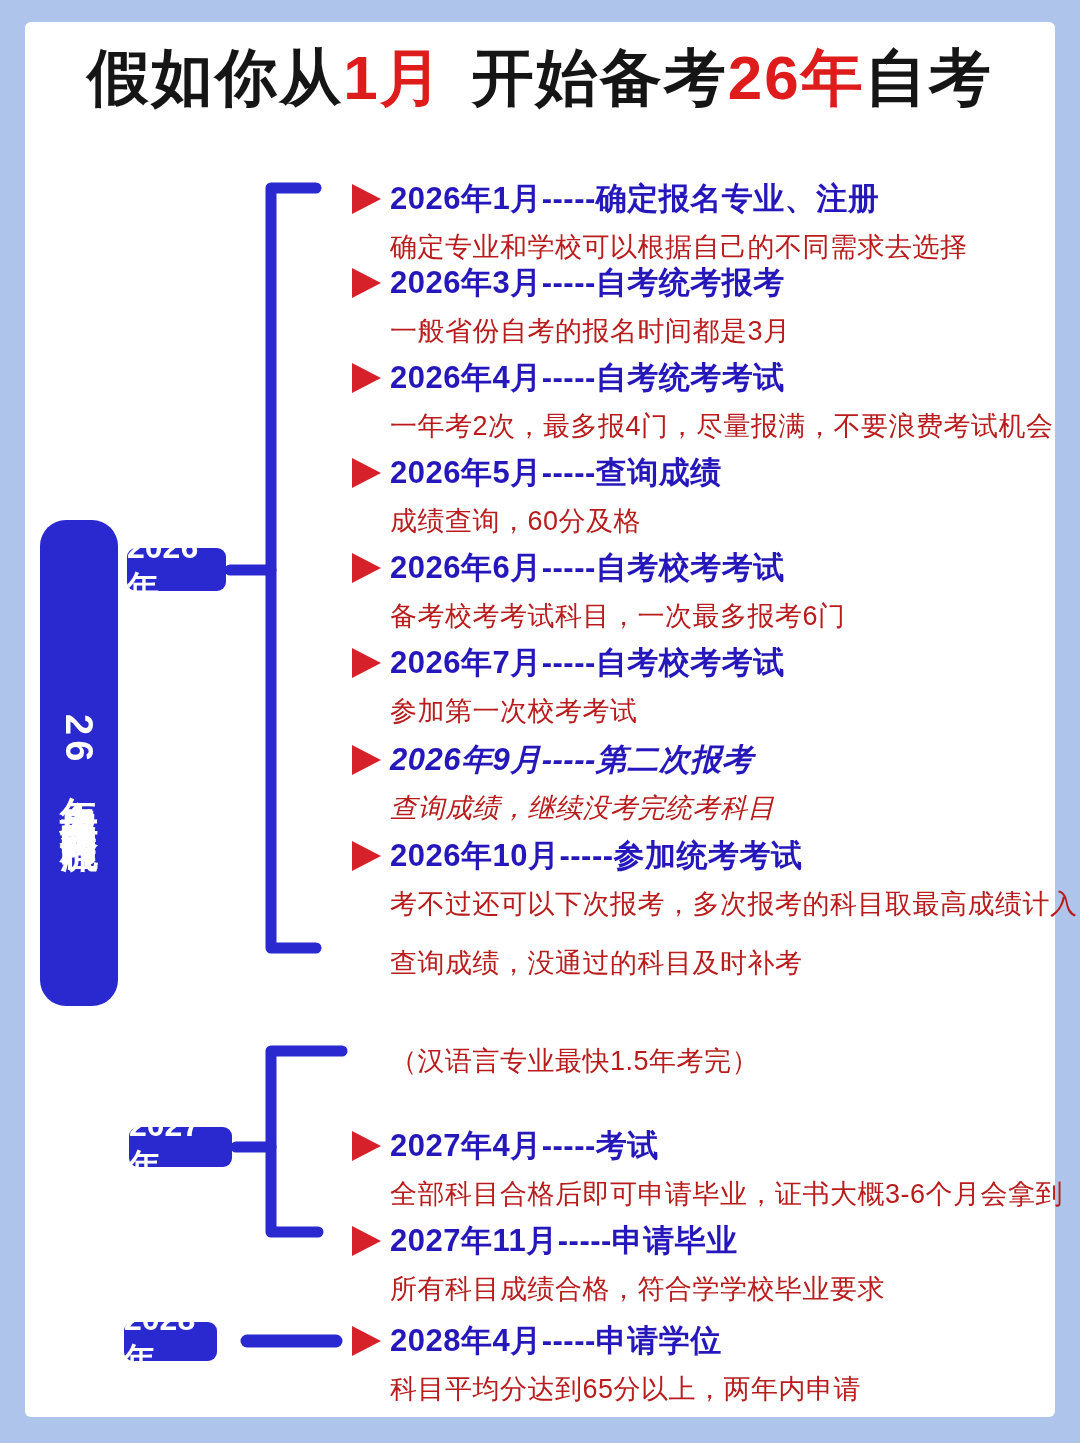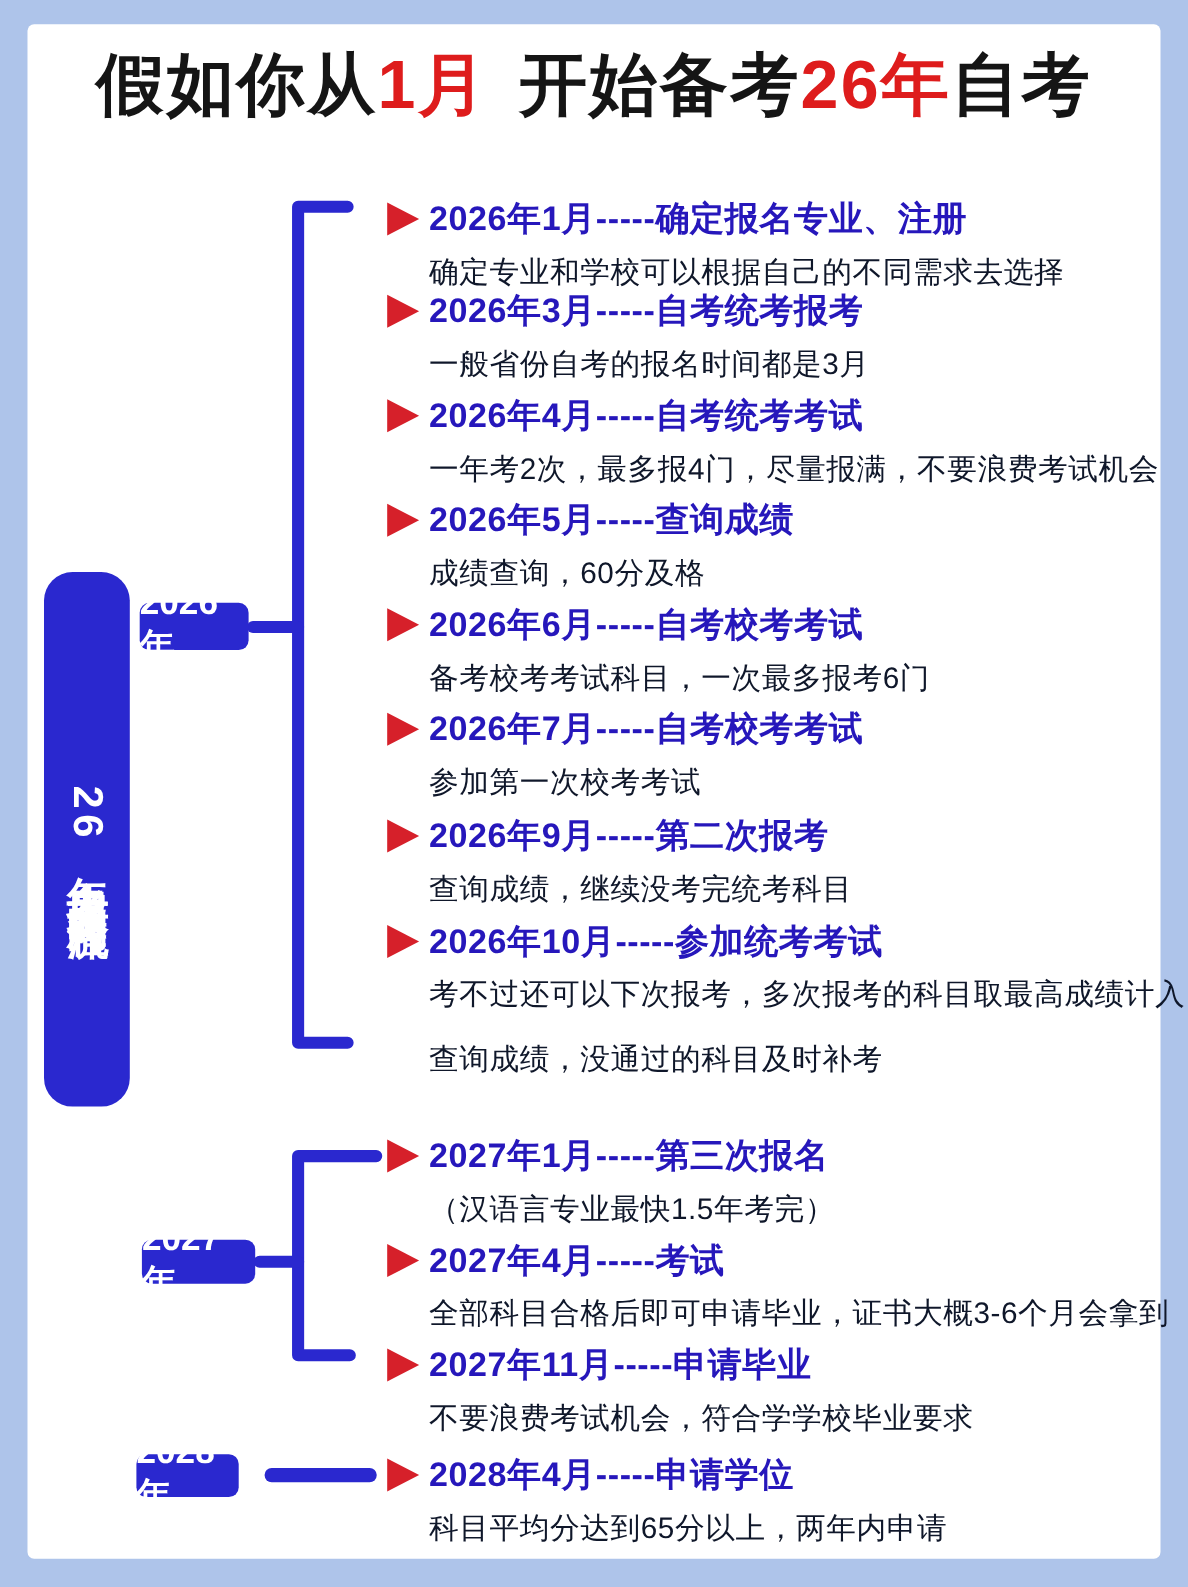--- a/index.html
+++ b/index.html
@@ -59,21 +59,21 @@
     border-left:29px solid #d6202a;
     border-top:15px solid transparent;
     border-bottom:15px solid transparent;
   }
   .tl-heading{
     color:#2617bb;font-weight:bold;font-size:31px;
     letter-spacing:0.5px;white-space:nowrap;
   }
   .tl-desc{
     margin:11px 0 0 38px;
-    color:#0f172a;font-size:27px;letter-spacing:0.5px;
+    color:#b91c1c;font-size:27px;letter-spacing:0.5px;
     white-space:nowrap;
   }
 </style>
 </head>
 <body>
 
 <div class="canvas">
 
   <div class="card"></div>
 
@@ -133,57 +133,53 @@
         </div>
         <div class="tl-desc">备考校考考试科目，一次最多报考6门</div>
       </div>
       <div class="tl-item" style="top: 644px;">
         <div class="tl-head">
           <span class="tri"></span>
           <span class="tl-heading">2026年7月-----自考校考考试</span>
         </div>
         <div class="tl-desc">参加第一次校考考试</div>
       </div>
-      <div class="tl-item" style="top: 741px;">
+      <div class="tl-item" style="top: 741px; font-style: italic;">
         <div class="tl-head">
           <span class="tri"></span>
           <span class="tl-heading">2026年9月-----第二次报考</span>
         </div>
         <div class="tl-desc">查询成绩，继续没考完统考科目</div>
       </div>
       <div class="tl-item" style="top: 837px;">
         <div class="tl-head">
           <span class="tri"></span>
           <span class="tl-heading">2026年10月-----参加统考考试</span>
         </div>
         <div class="tl-desc">考不过还可以下次报考，多次报考的科目取最高成绩计入</div>
       </div>
       <div class="tl-item" style="top: 934px;">
         <div class="tl-desc">查询成绩，没通过的科目及时补考</div>
       </div>
       <div class="tl-item" style="top: 1032px;">
-        <div class="tl-head">
-          <span class="tri"></span>
-          <span class="tl-heading">2027年1月-----第三次报名</span>
-        </div>
         <div class="tl-desc">（汉语言专业最快1.5年考完）</div>
       </div>
       <div class="tl-item" style="top: 1127px;">
         <div class="tl-head">
           <span class="tri"></span>
           <span class="tl-heading">2027年4月-----考试</span>
         </div>
         <div class="tl-desc">全部科目合格后即可申请毕业，证书大概3-6个月会拿到</div>
       </div>
       <div class="tl-item" style="top: 1222px;">
         <div class="tl-head">
           <span class="tri"></span>
           <span class="tl-heading">2027年11月-----申请毕业</span>
         </div>
-        <div class="tl-desc">不要浪费考试机会，符合学学校毕业要求</div>
+        <div class="tl-desc">所有科目成绩合格，符合学学校毕业要求</div>
       </div>
       <div class="tl-item" style="top: 1322px;">
         <div class="tl-head">
           <span class="tri"></span>
           <span class="tl-heading">2028年4月-----申请学位</span>
         </div>
         <div class="tl-desc">科目平均分达到65分以上，两年内申请</div>
       </div>
     </div>
 

